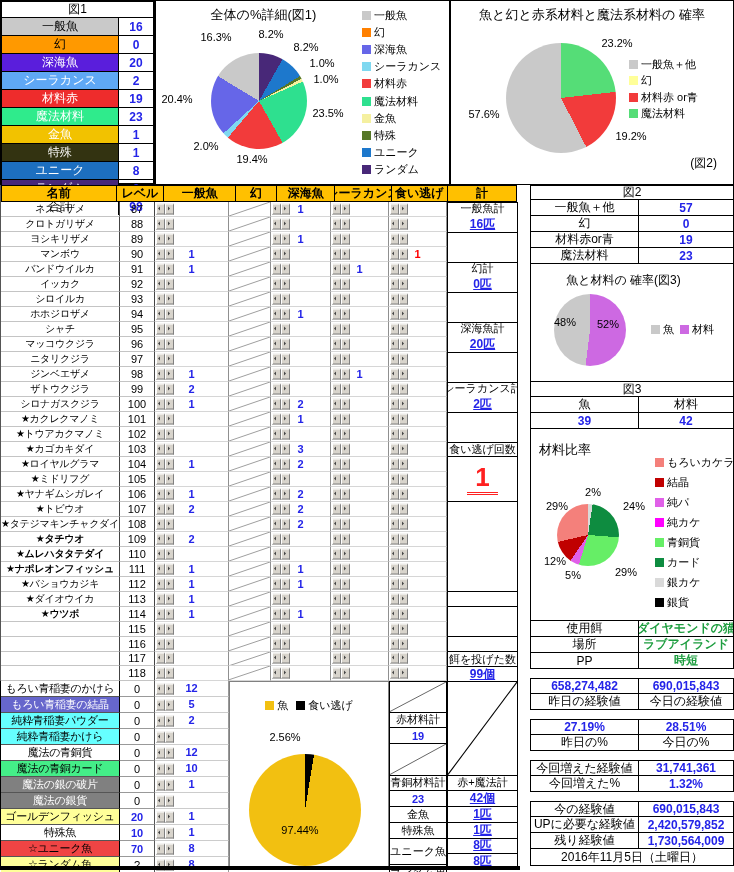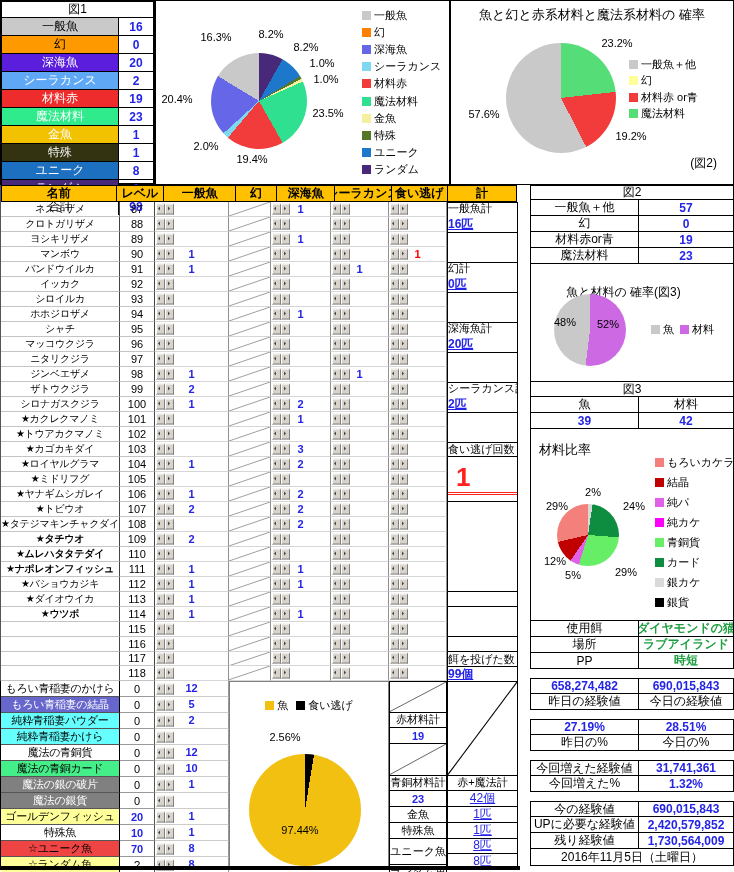--- a/index.html
+++ b/index.html
@@ -24,21 +24,21 @@
   .plabel{position:absolute;transform:translate(-50%,-50%);font-size:11px;white-space:nowrap;color:#000}
   .vlegend{position:absolute;display:flex;flex-direction:column;justify-content:space-between}
   #chart1-legend{right:3px;top:7px;bottom:7px;width:84px}
   #chart2-legend{left:178px;top:56px;height:64px;width:102px}
   #pie4-legend{right:2px;top:26px;bottom:10px;width:76px}
   .leg-item{display:flex;align-items:center;gap:3px;font-size:11px;white-space:nowrap}
   .sw{width:9px;height:9px;display:inline-block;flex:none}
   .hlegend{display:flex;align-items:center;font-size:11px;gap:8px}
   #escape-legend{position:absolute;top:16px;left:0;width:100%;justify-content:center}
   #pie3-legend{position:absolute;left:120px;top:58px;gap:6px}
-  .fm-title{position:absolute;top:20px;left:0;width:185px;text-align:center;font-size:12px;white-space:nowrap}
+  .fm-title{position:absolute;top:8px;left:0;width:185px;text-align:center;font-size:12px;white-space:nowrap}
   .mr-title{position:absolute;top:12px;left:8px;font-size:13px}
   
   #main-table{position:absolute;left:0;top:185px;width:517px;height:496px;border-left:1px solid #555;box-sizing:border-box}
   #mt-header{display:flex;height:17px}
   .mt-h{box-sizing:border-box;background:#FFC000;border:1px solid #000;border-left:none;display:flex;
     align-items:center;justify-content:center;font-size:12px;font-weight:bold;white-space:nowrap;overflow:hidden}
   #fish-rows{position:absolute;left:0;top:17px;width:446px;height:479px;display:flex;flex-direction:column}
   .fish-row{flex:1;display:flex;align-items:stretch}
   .fc{box-sizing:border-box;display:flex;align-items:center;justify-content:center;position:relative}
   .fr-name{width:119px;font-size:10px;border-right:1px solid #444;border-bottom:1px solid #c4c4c4;white-space:nowrap;overflow:hidden;letter-spacing:-0.3px}
@@ -47,40 +47,40 @@
   .fr-data{border-right:1px solid #909090;border-bottom:1px solid #d6d6d6}
   .cellnum{display:block;width:100%;text-align:center;color:#2424E8;font-weight:bold;font-size:11px;line-height:1}
   .cellnum.red{color:#FF0000}
   .dsvg{position:absolute;inset:0;width:100%;height:100%}
   .spin{display:inline-flex;position:absolute;left:1px;top:50%;transform:translateY(-50%)}
   .spin i{width:7px;height:9px;background:#D8D4CC;border:1px solid #808080;border-top-color:#fff;border-left-color:#fff;position:relative;display:block}
   .spin i::after{content:'';position:absolute;top:2px;border:2px solid transparent}
   .spin i.sl::after{left:1px;border-right-color:#444;border-left-width:0}
   .spin i.sr::after{left:2px;border-left-color:#444;border-right-width:0}
   #kei-col{position:absolute;left:446px;top:17px;width:71px;height:479px;background:#fff;border-top:1px solid #000;box-sizing:border-box}
-  .kbox{box-sizing:border-box;border:1px solid #000;border-top:none;display:flex;flex-direction:column;justify-content:center;overflow:hidden;background:#fff}
+  .kbox{box-sizing:border-box;border:1px solid #000;border-top:none;display:flex;flex-direction:column;align-items:center;justify-content:center;overflow:hidden;background:#fff}
   .k-label{font-size:11px;white-space:nowrap}
   .k-count{font-size:12px;color:#2424E8;font-weight:bold;text-decoration:underline}
   .k-bigred{font-size:26px;font-weight:bold;color:#FF2020;border-bottom:3px double #FF2020;line-height:1.05;padding:0 8px}
   
   #bottom-section{position:absolute;left:0;top:681px;width:517px;height:189px;border-left:1px solid #000;box-sizing:border-box}
   #bonus-rows{position:absolute;left:0;top:0;width:228px;height:100%;display:flex;flex-direction:column}
   .bonus-row{flex:1;display:flex}
   .bn{box-sizing:border-box;width:119px;display:flex;align-items:center;justify-content:center;font-size:11px;
     border-right:1px solid #000;border-bottom:1px solid #555;white-space:nowrap;overflow:hidden;letter-spacing:-0.3px}
   .bl{box-sizing:border-box;width:35px;display:flex;align-items:center;justify-content:center;font-size:11px;border-right:1px solid #555;border-bottom:1px solid #999}
   .bl.blue{color:#2424E8;font-weight:bold}
   .bv{box-sizing:border-box;width:74px;position:relative;display:flex;align-items:center;border-right:1px solid #999;border-bottom:1px solid #ccc}
   #escape-chart{position:absolute;left:228px;top:0;width:160px;height:189px;border:1px solid #808080;box-sizing:border-box;background:#fff}
   #bcol1{position:absolute;left:388px;top:0;width:58px;height:189px}
   #bcol2{position:absolute;left:446px;top:0;width:71px;height:189px}
   .bcell{box-sizing:border-box;border:1px solid #000;border-top:none;display:flex;align-items:center;justify-content:center;position:relative;font-size:11px;background:#fff;white-space:nowrap;overflow:hidden}
   #bcol1 .bcell:first-child,#bcol2 .bcell:first-child{border-top:1px solid #000}
   .bc-num{color:#2424E8;font-weight:bold}
-  .bc-count{color:#2424E8;font-weight:normal;text-decoration:underline;font-size:12px}
+  .bc-count{color:#2424E8;font-weight:bold;text-decoration:underline;font-size:12px}
   .bottom-bar{position:absolute;left:0;top:866px;width:520px;height:4px;background:#000}
   
   #right-panel{position:absolute;left:530px;top:185px;width:204px;height:687px;display:flex;flex-direction:column;background:#fff;font-size:12px}
   .rp-title{box-sizing:border-box;height:15px;border:1px solid #000;display:flex;align-items:center;justify-content:center;font-size:12px;flex:none}
   .rp-title.nt{border-top:none}
   .rp-pair{box-sizing:border-box;height:16px;display:flex;border:1px solid #000;border-top:none;flex:none;background:#fff}
   .rp-pair.bt{border-top:1px solid #000}
   .rl{width:107px;border-right:1px solid #000;display:flex;align-items:center;justify-content:center;overflow:hidden;white-space:nowrap}
   .rr{flex:1;display:flex;align-items:center;justify-content:center;overflow:hidden;white-space:nowrap}
   .blue{color:#2424E8;font-weight:bold}
@@ -140,20 +140,21 @@
           <div class="lt-value">8</div>
         </div>
         <div class="lt-row">
           <div class="lt-label" style="background: rgb(255, 255, 255); color: rgb(0, 0, 0);">合計</div>
           <div class="lt-value">98</div>
         </div>
       </div>
   </div>
 
   <div id="chart1" class="chartbox">
+    <div class="c1-title">全体の%詳細(図1)</div>
     <div class="pie" id="pie1" style="left: 55px; top: 52px; width: 96px; height: 96px; background: conic-gradient(rgb(72, 40, 120) 0%, rgb(72, 40, 120) 8.16%, rgb(29, 120, 204) 8.16%, rgb(29, 120, 204) 16.32%, rgb(86, 119, 40) 16.32%, rgb(86, 119, 40) 17.34%, rgb(245, 240, 160) 17.34%, rgb(245, 240, 160) 18.36%, rgb(46, 224, 143) 18.36%, rgb(46, 224, 143) 41.83%, rgb(242, 59, 59) 41.83%, rgb(242, 59, 59) 61.22%, rgb(127, 216, 240) 61.22%, rgb(127, 216, 240) 63.26%, rgb(102, 102, 232) 63.26%, rgb(102, 102, 232) 83.67%, rgb(201, 201, 201) 83.67%, rgb(201, 201, 201) 100%);"></div>
     <div id="pie1-labels">
         <span class="plabel" style="left: 115px; top: 33px;">8.2%</span>
         <span class="plabel" style="left: 150px; top: 46px;">8.2%</span>
         <span class="plabel" style="left: 166px; top: 62px;">1.0%</span>
         <span class="plabel" style="left: 170px; top: 78px;">1.0%</span>
         <span class="plabel" style="left: 172px; top: 112px;">23.5%</span>
         <span class="plabel" style="left: 96px; top: 158px;">19.4%</span>
         <span class="plabel" style="left: 50px; top: 145px;">2.0%</span>
         <span class="plabel" style="left: 21px; top: 98px;">20.4%</span>

